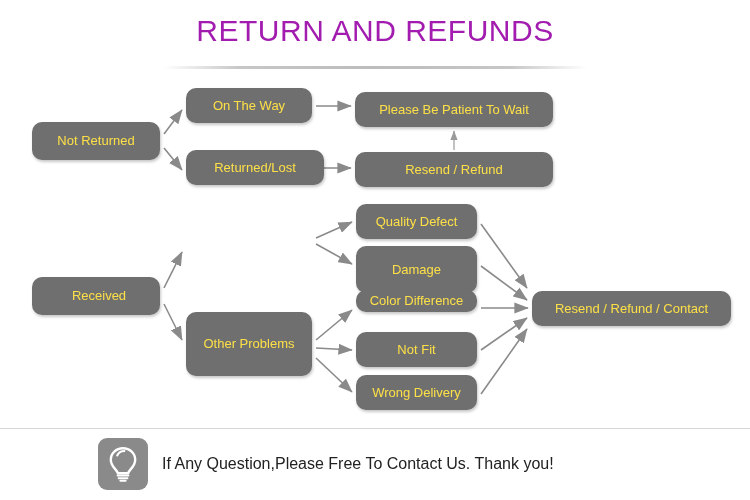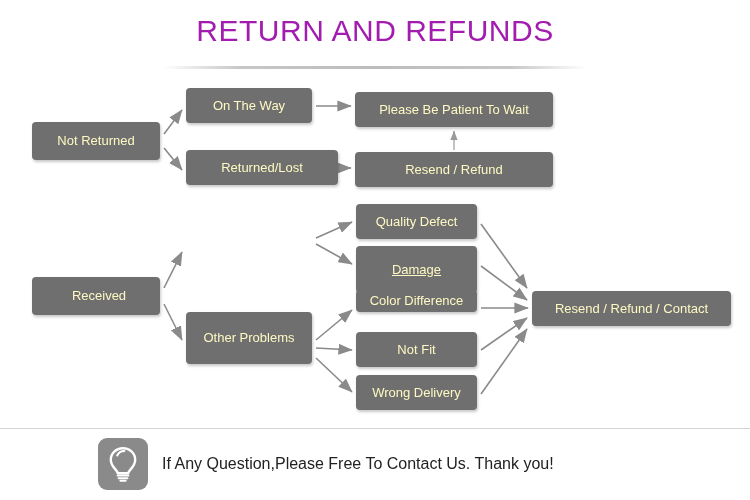--- a/index.html
+++ b/index.html
@@ -55,22 +55,22 @@
     top: 0;
     width: 750px;
     height: 430px;
   }
 
   
   .node {
     position: absolute;
     box-sizing: border-box;
     background: #6f6f6f;
-    color: #fef9c3;
-    border-radius: 4px;
+    color: #fde047;
+    border-radius: 10px;
     display: flex;
     align-items: center;
     justify-content: center;
     text-align: center;
     font-size: 13px;
     line-height: 1.2;
     box-shadow: 1px 2px 3px rgba(0,0,0,0.22);
     padding: 2px 6px;
     z-index: 2;
   }
@@ -154,27 +154,27 @@
 
     <line x1="481" y1="224" x2="527" y2="288" stroke="#8a8a8a" stroke-width="1.6" marker-end="url(#arrowhead)"></line>
     <line x1="481" y1="266" x2="527" y2="300" stroke="#8a8a8a" stroke-width="1.6" marker-end="url(#arrowhead)"></line>
     <line x1="481" y1="308" x2="528" y2="308" stroke="#8a8a8a" stroke-width="1.6" marker-end="url(#arrowhead)"></line>
     <line x1="481" y1="350" x2="527" y2="318" stroke="#8a8a8a" stroke-width="1.6" marker-end="url(#arrowhead)"></line>
     <line x1="481" y1="394" x2="527" y2="329" stroke="#8a8a8a" stroke-width="1.6" marker-end="url(#arrowhead)"></line>
   </svg>
 
   <div class="node" style="left:32px;  top:122px; width:128px; height:38px;">Not Returned</div>
   <div class="node" style="left:186px; top:88px;  width:126px; height:35px;">On The Way</div>
-  <div class="node" style="left:186px; top:150px; width:152px; height:35px;">Returned/Lost</div>
+  <div class="node" style="left:186px; top:150px; width:138px; height:35px;">Returned/Lost</div>
   <div class="node" style="left:355px; top:92px;  width:198px; height:35px;">Please Be Patient To Wait</div>
   <div class="node" style="left:355px; top:152px; width:198px; height:35px;">Resend / Refund</div>
   <div class="node" style="left:32px;  top:277px; width:128px; height:38px;padding-left:12px;">Received</div>
-  <div class="node" style="left:186px; top:312px; width:126px; height:52px;">Other Problems</div>
+  <div class="node" style="left:186px; top:312px; width:126px; height:64px;">Other Problems</div>
   <div class="node" style="left:356px; top:204px; width:121px; height:35px;">Quality Defect</div>
-  <div class="node" style="left:356px; top:246px; width:121px; height:47px;text-decoration:underline;">Damage</div>
+  <div class="node" style="left:356px; top:246px; width:121px; height:47px;">Damage</div>
   <div class="node" style="left:356px; top:290px; width:121px; height:22px;">Color Difference</div>
   <div class="node" style="left:356px; top:332px; width:121px; height:35px;">Not Fit</div>
   <div class="node" style="left:356px; top:375px; width:121px; height:35px;">Wrong Delivery</div>
   <div class="node" style="left:532px; top:291px; width:199px; height:35px;">Resend / Refund / Contact</div>
 
   <div class="footer-rule"></div>
   <div class="footer">
     <div class="bulb-badge">
       <svg width="34" height="38" viewBox="0 0 34 38" xmlns="http://www.w3.org/2000/svg">
         <path d="M17 3.2 C10.1 3.2 4.8 8.4 4.8 14.8 C4.8 19.2 7.2 22.1 9.6 24.6

